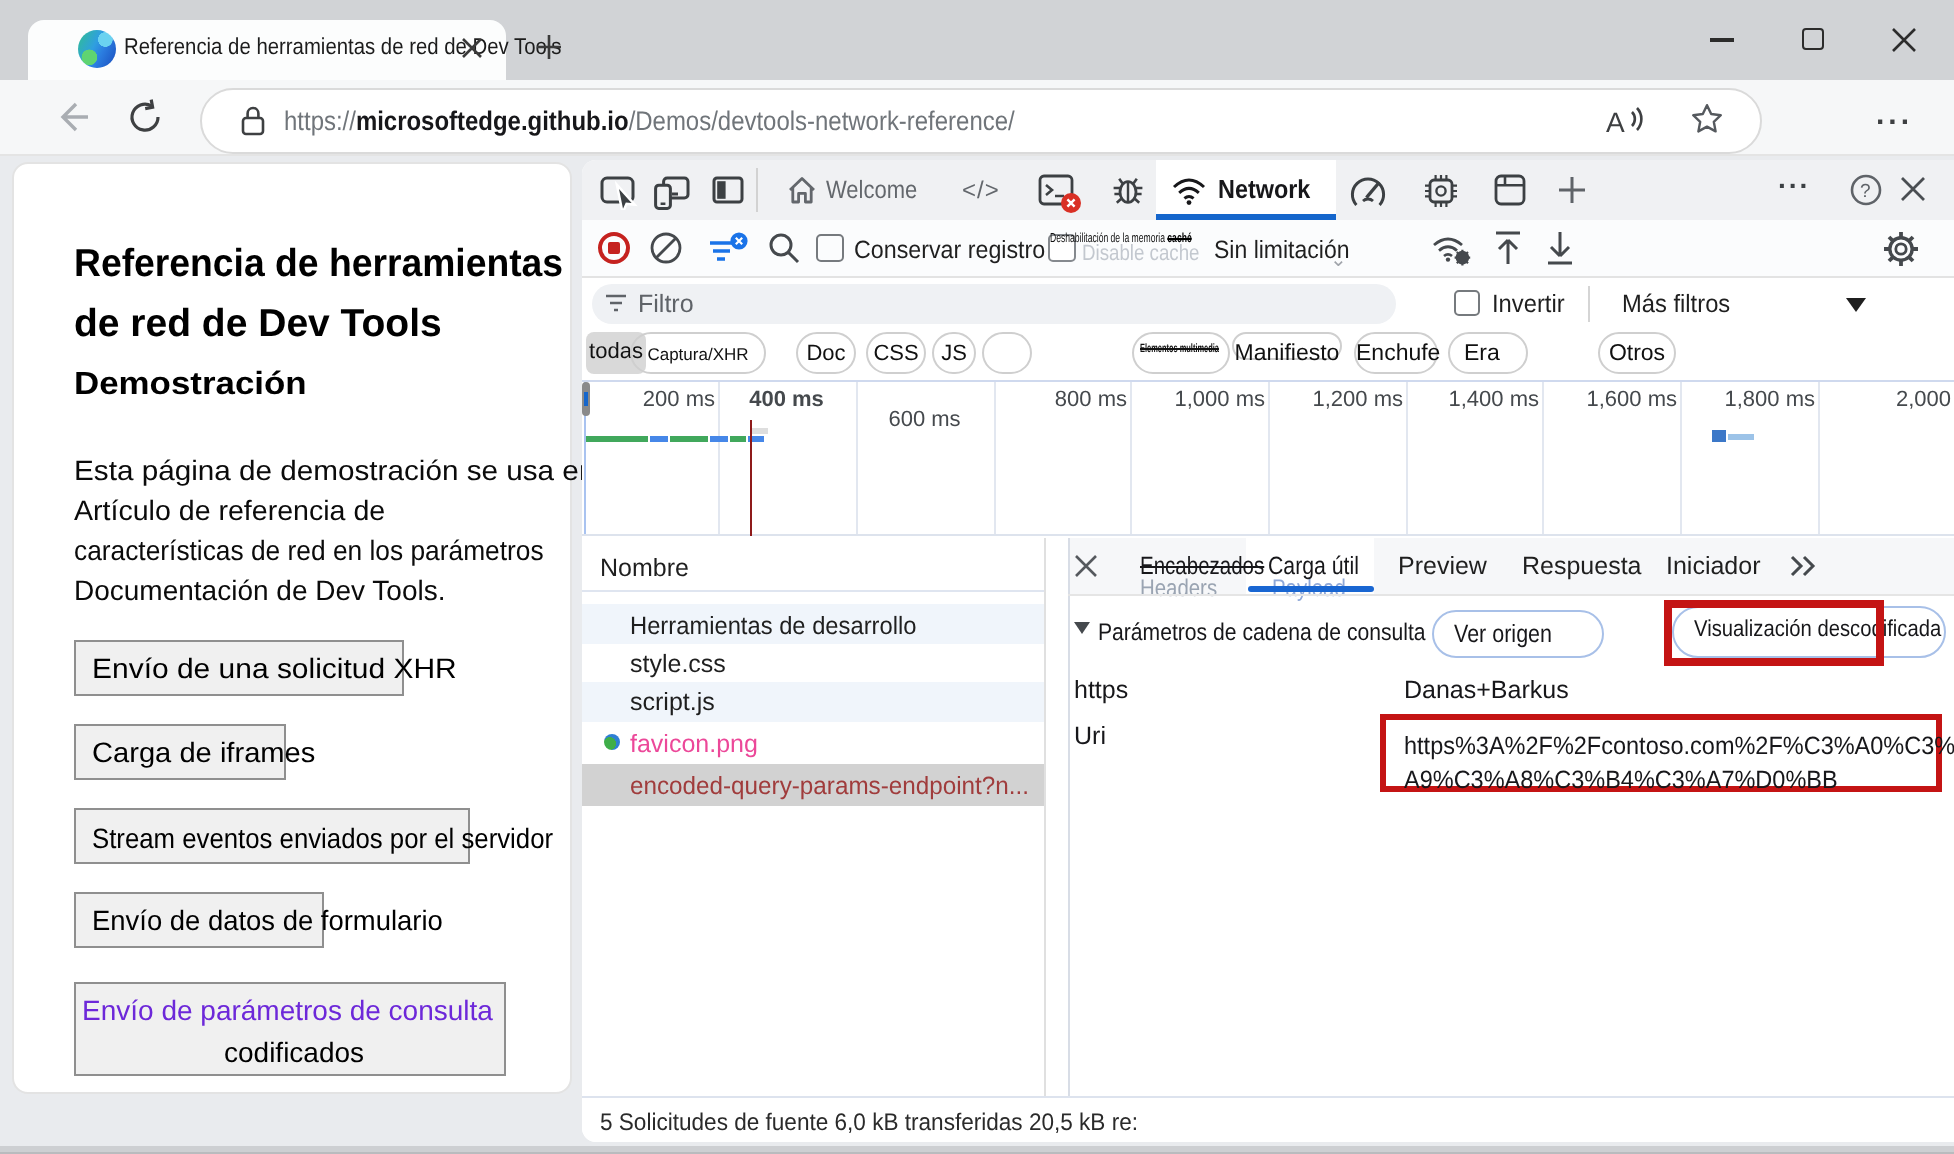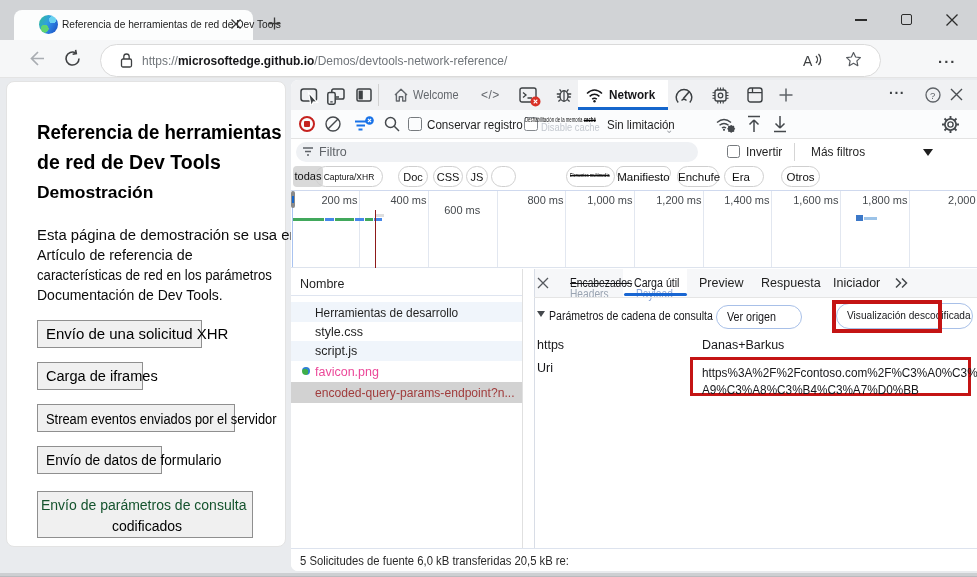--- a/index.html
+++ b/index.html
@@ -70,21 +70,21 @@
     <div class="a nw" style="left:31px;top:206px;font-size:14px;color:#0b0b0b;">Documentación de Dev Tools.</div>
     <div class="a" style="left:31px;top:239px;width:165px;height:28px;background:#f0f0f0;border:1px solid #8f8f8f;"></div>
     <div class="a nw" style="left:40px;top:245px;font-size:14px;color:#000;transform:scaleX(1.07);transform-origin:left;">Envío de una solicitud XHR</div>
     <div class="a" style="left:31px;top:281px;width:106px;height:28px;background:#f0f0f0;border:1px solid #8f8f8f;"></div>
     <div class="a nw" style="left:40px;top:287px;font-size:14px;color:#000;transform:scaleX(1.04);transform-origin:left;">Carga de iframes</div>
     <div class="a" style="left:31px;top:323px;width:198px;height:28px;background:#f0f0f0;border:1px solid #8f8f8f;"></div>
     <div class="a nw" style="left:40px;top:330px;font-size:14px;color:#000;transform:scaleX(0.92);transform-origin:left;">Stream eventos enviados por el servidor</div>
     <div class="a" style="left:31px;top:365px;width:125px;height:28px;background:#f0f0f0;border:1px solid #8f8f8f;"></div>
     <div class="a nw" style="left:40px;top:371px;font-size:14px;color:#000;transform:scaleX(0.98);transform-origin:left;">Envío de datos de formulario</div>
     <div class="a" style="left:31px;top:410px;width:216px;height:47px;background:#f0f0f0;border:1px solid #8f8f8f;"></div>
-    <div class="a nw" style="left:35px;top:416px;font-size:14px;color:#14532d;">Envío de parámetros de consulta</div>
+    <div class="a nw" style="left:35px;top:416px;font-size:14px;color:#6d28d9;">Envío de parámetros de consulta</div>
     <div class="a nw" style="left:106px;top:437px;font-size:14px;color:#000;">codificados</div>
   </div>
 
   <div class="a" id="dt" style="left:291px;top:80px;width:686px;height:491px;background:#ffffff;border-radius:7px 0 0 7px;overflow:hidden;">
 
     <div class="a" style="left:0;top:0;width:686px;height:30px;background:#f0f1f3;"></div>
     <div class="a" style="left:287px;top:0;width:90px;height:30px;background:#ffffff;"></div>
     <div class="a" style="left:287px;top:27px;width:90px;height:3px;background:#1566cc;"></div>
 
     <svg class="a" style="left:9px;top:8px" width="19" height="17" viewBox="0 0 19 17">
@@ -221,35 +221,35 @@
     <div class="a" style="left:107px;top:86px;width:30px;height:21px;border:1px solid #cfcfcf;border-radius:11px;text-align:center;line-height:20px;font-size:11px;color:#111;">Doc</div>
     <div class="a" style="left:142px;top:86px;width:30px;height:21px;border:1px solid #cfcfcf;border-radius:11px;text-align:center;line-height:20px;font-size:11px;color:#111;">CSS</div>
     <div class="a" style="left:175px;top:86px;width:22px;height:21px;border:1px solid #cfcfcf;border-radius:11px;text-align:center;line-height:20px;font-size:11px;color:#111;">JS</div>
     <div class="a" style="left:200px;top:86px;width:25px;height:21px;border:1px solid #cfcfcf;border-radius:11px;"></div>
     <div class="a" style="left:240px;top:86px;width:31px;height:21px;border:1px solid #cfcfcf;border-radius:11px;text-align:center;line-height:20px;font-size:11px;color:#111;margin-top:36px;">Imp</div>
     <div class="a" style="left:275px;top:86px;width:49px;height:21px;border:1px solid #cfcfcf;border-radius:11px;"></div>
     <div class="a nw" style="left:279px;top:92px;font-size:6px;color:#111;font-weight:bold;text-decoration:line-through;transform:scaleX(0.62);transform-origin:left;">Elementos multimedia</div>
     <div class="a" style="left:325px;top:86px;width:55px;height:14px;border:1px solid #cfcfcf;border-radius:11px;text-align:center;line-height:20px;font-size:11.5px;color:#111;">Manifiesto</div>
     <div class="a" style="left:386px;top:86px;width:42px;height:21px;border:1px solid #cfcfcf;border-radius:11px;text-align:center;line-height:20px;font-size:11.5px;color:#111;">Enchufe</div>
     <div class="a" style="left:433px;top:86px;width:40px;height:21px;border:1px solid #cfcfcf;border-radius:11px;font-size:11.5px;color:#111;line-height:20px;padding-left:7px;">Era</div>
-    <div class="a" style="left:490px;top:86px;width:39px;height:21px;border:1px solid #cfcfcf;border-radius:11px;text-align:center;line-height:20px;font-size:11.5px;color:#111;">Otros</div>
+    <div class="a" style="left:508px;top:86px;width:39px;height:21px;border:1px solid #cfcfcf;border-radius:11px;text-align:center;line-height:20px;font-size:11.5px;color:#111;">Otros</div>
 
     <div class="a" style="left:0;top:110px;width:686px;height:78px;background:#fff;border-top:1px solid #cfd9ee;border-bottom:1px solid #dde3ed;"></div>
     <div class="a" style="left:1px;top:111px;width:1px;height:76px;background:#a9c3f0;"></div>
     <div class="a" style="left:68px;top:111px;width:1px;height:76px;background:#e2e7f0;"></div>
     <div class="a" style="left:137px;top:111px;width:1px;height:76px;background:#e2e7f0;"></div>
     <div class="a" style="left:206px;top:111px;width:1px;height:76px;background:#e2e7f0;"></div>
     <div class="a" style="left:274px;top:111px;width:1px;height:76px;background:#e2e7f0;"></div>
     <div class="a" style="left:343px;top:111px;width:1px;height:76px;background:#e2e7f0;"></div>
     <div class="a" style="left:412px;top:111px;width:1px;height:76px;background:#e2e7f0;"></div>
     <div class="a" style="left:480px;top:111px;width:1px;height:76px;background:#e2e7f0;"></div>
     <div class="a" style="left:549px;top:111px;width:1px;height:76px;background:#e2e7f0;"></div>
     <div class="a" style="left:618px;top:111px;width:1px;height:76px;background:#e2e7f0;"></div>
     <div class="a nw" style="left:0px;top:114px;width:66.5px;text-align:right;font-size:11px;color:#45494d;">200 ms</div>
-    <div class="a nw" style="left:69px;top:114px;width:66.5px;text-align:right;font-size:11px;color:#45494d;">400 ms</div>
+    <div class="a nw" style="left:69px;top:114px;width:66.5px;text-align:center;font-size:11px;color:#45494d;font-weight:bold;">400 ms</div>
     <div class="a nw" style="left:138px;top:124px;width:66.5px;text-align:center;font-size:11px;color:#45494d;">600 ms</div>
     <div class="a nw" style="left:206px;top:114px;width:66.5px;text-align:right;font-size:11px;color:#45494d;">800 ms</div>
     <div class="a nw" style="left:269px;top:114px;width:72.5px;text-align:right;font-size:11px;color:#45494d;">1,000 ms</div>
     <div class="a nw" style="left:338px;top:114px;width:72.5px;text-align:right;font-size:11px;color:#45494d;">1,200 ms</div>
     <div class="a nw" style="left:406px;top:114px;width:72.5px;text-align:right;font-size:11px;color:#45494d;">1,400 ms</div>
     <div class="a nw" style="left:475px;top:114px;width:72.5px;text-align:right;font-size:11px;color:#45494d;">1,600 ms</div>
     <div class="a nw" style="left:544px;top:114px;width:72.5px;text-align:right;font-size:11px;color:#45494d;">1,800 ms</div>
     <div class="a nw" style="left:612px;top:114px;width:72.5px;text-align:right;font-size:11px;color:#45494d;">2,000</div>
 
     <div class="a" style="left:0px;top:111px;width:4px;height:17px;background:#8a8a8a;border-radius:2px;"></div>

